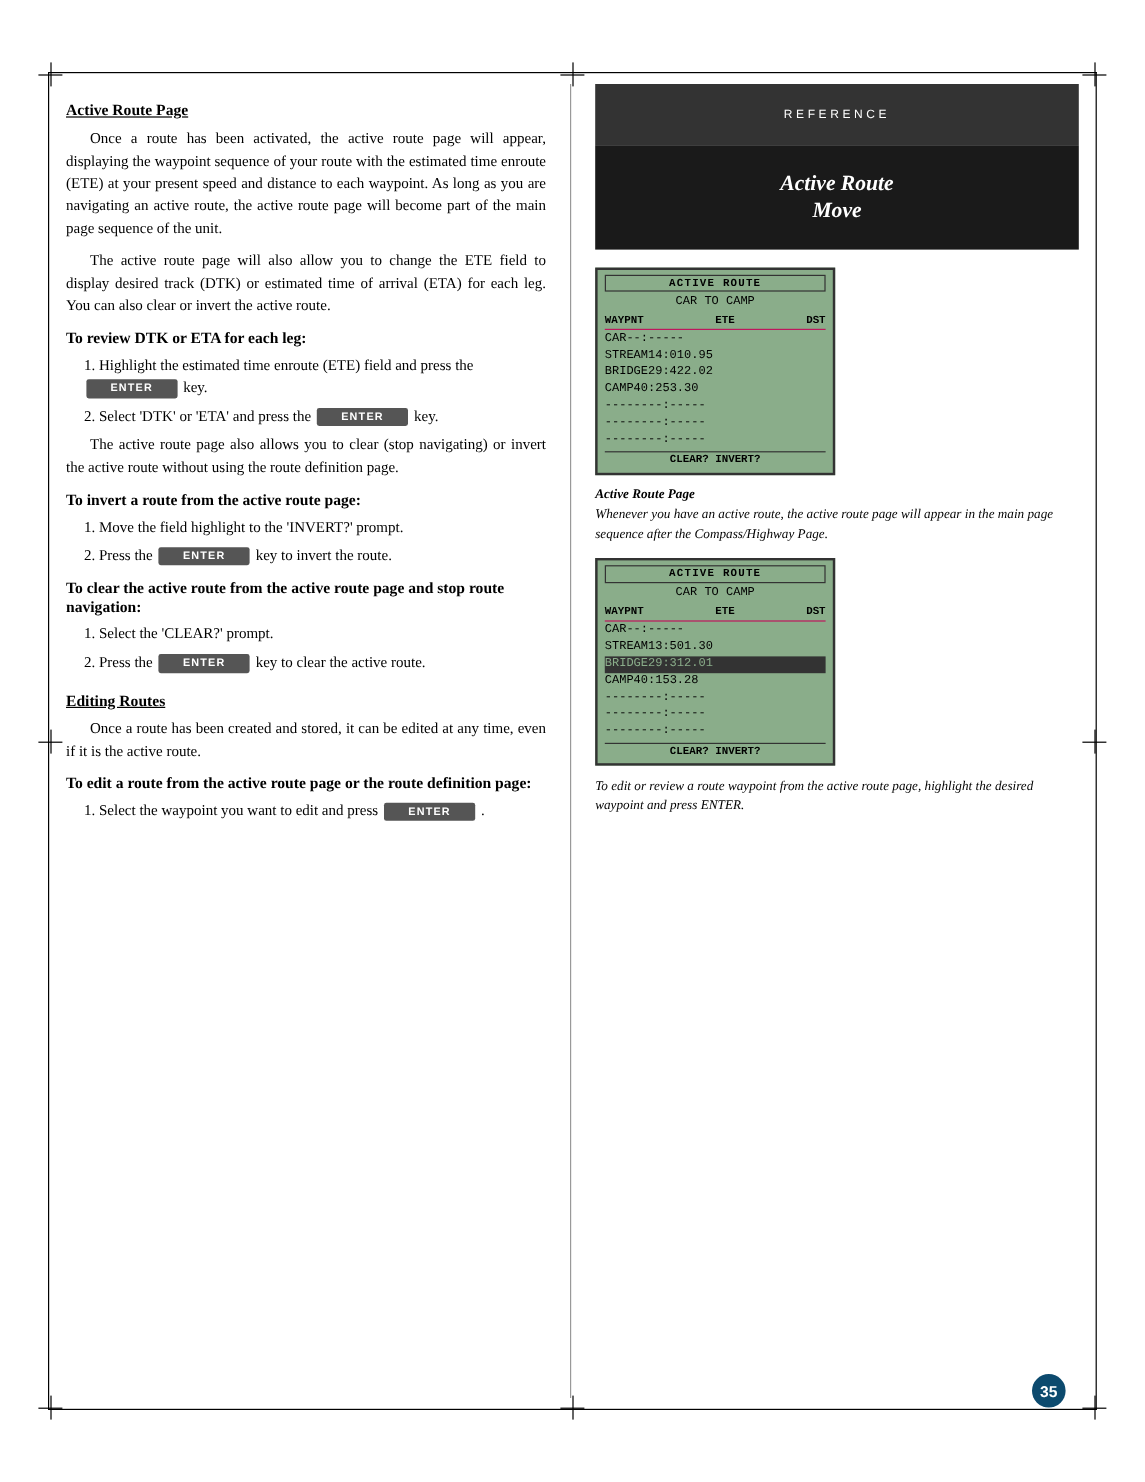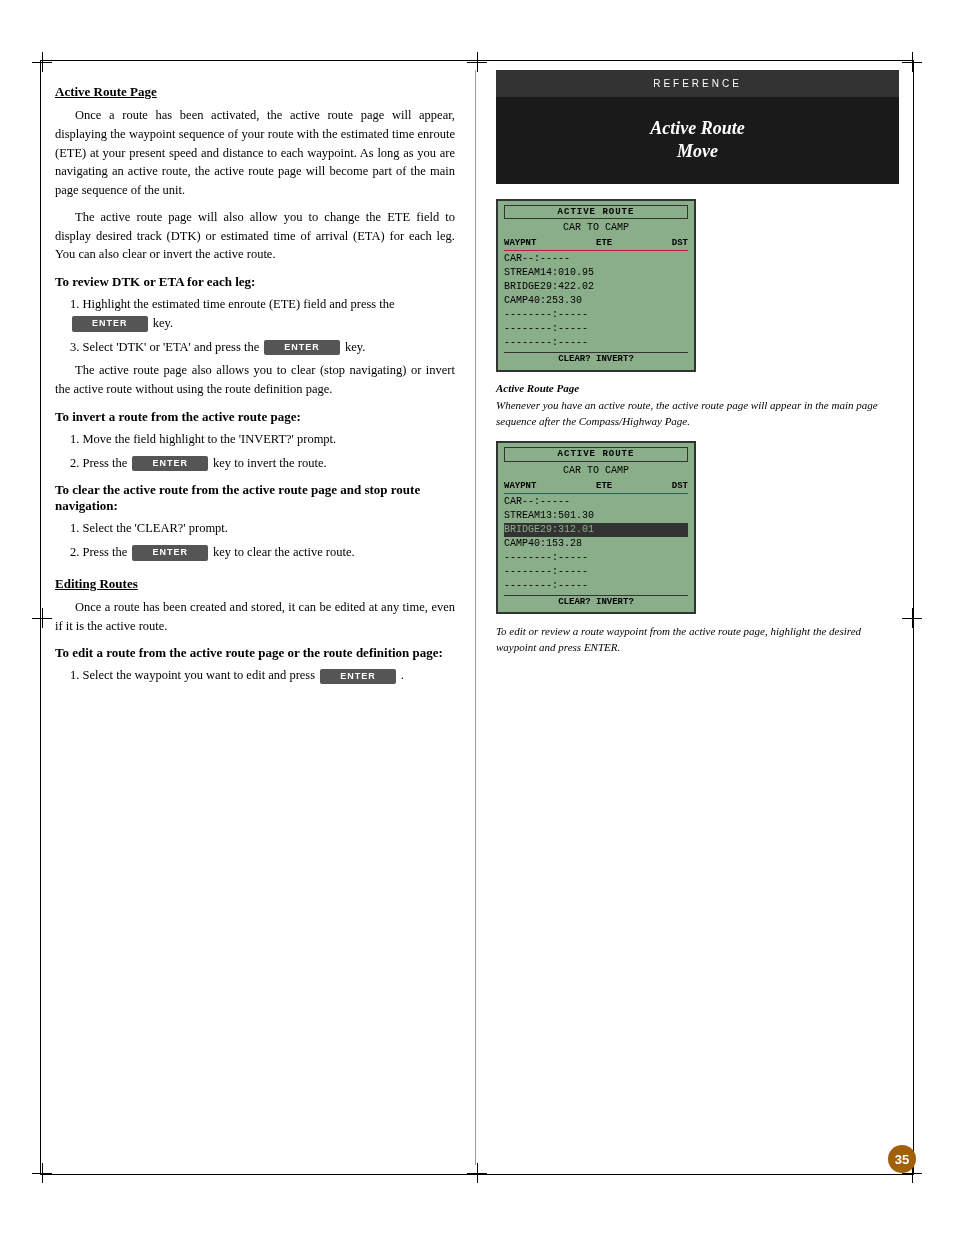--- a/index.html
+++ b/index.html
@@ -93,21 +93,21 @@
 
     
     .reference-header {
       background: #333;
       color: #fff;
       text-align: center;
       font-family: Arial, sans-serif;
       font-size: 10px;
       letter-spacing: 3px;
       text-transform: uppercase;
-      padding: 8px 0;
+      padding: 20px 0;
       margin-bottom: 0;
     }
 
     
     .sidebar-title-box {
       background: #1a1a1a;
       color: #fff;
       font-style: italic;
       font-weight: bold;
       font-size: 18px;
@@ -232,24 +232,24 @@
       font-size: 11px;
       line-height: 1.45;
       margin-bottom: 12px;
       text-align: left;
     }
 
     
     .page-number {
       position: absolute;
       bottom: 62px;
-      right: 38px;
+      right: 66px;
       width: 28px;
       height: 28px;
-      background: #a16207;
+      background: #0c4a6e;
       color: #fff;
       border-radius: 50%;
       display: flex;
       align-items: center;
       justify-content: center;
       font-size: 13px;
       font-weight: bold;
       font-family: Arial, sans-serif;
     }
   </style>
@@ -285,21 +285,21 @@
     </div>
 
     <div>
       <div class="sub-heading">To review DTK or ETA for each leg:</div>
       <div class="step">
         <span>1. Highlight the estimated time enroute (ETE) field and press the</span>
         <span class="key-badge">ENTER</span>
         <span>key.</span>
       </div>
       <div class="step">
-        <span>3. Select 'DTK' or 'ETA' and press the</span>
+        <span>2. Select 'DTK' or 'ETA' and press the</span>
         <span class="key-badge">ENTER</span>
         <span>key.</span>
       </div>
       <p class="body-text-indent">The active route page also allows you to clear (stop navigating) or invert the active route without using the route definition page.</p>
     </div>
 
     <div>
       <div class="sub-heading">To invert a route from the active route page:</div>
       <div class="step">1. Move the field highlight to the 'INVERT?' prompt.</div>
       <div class="step">

